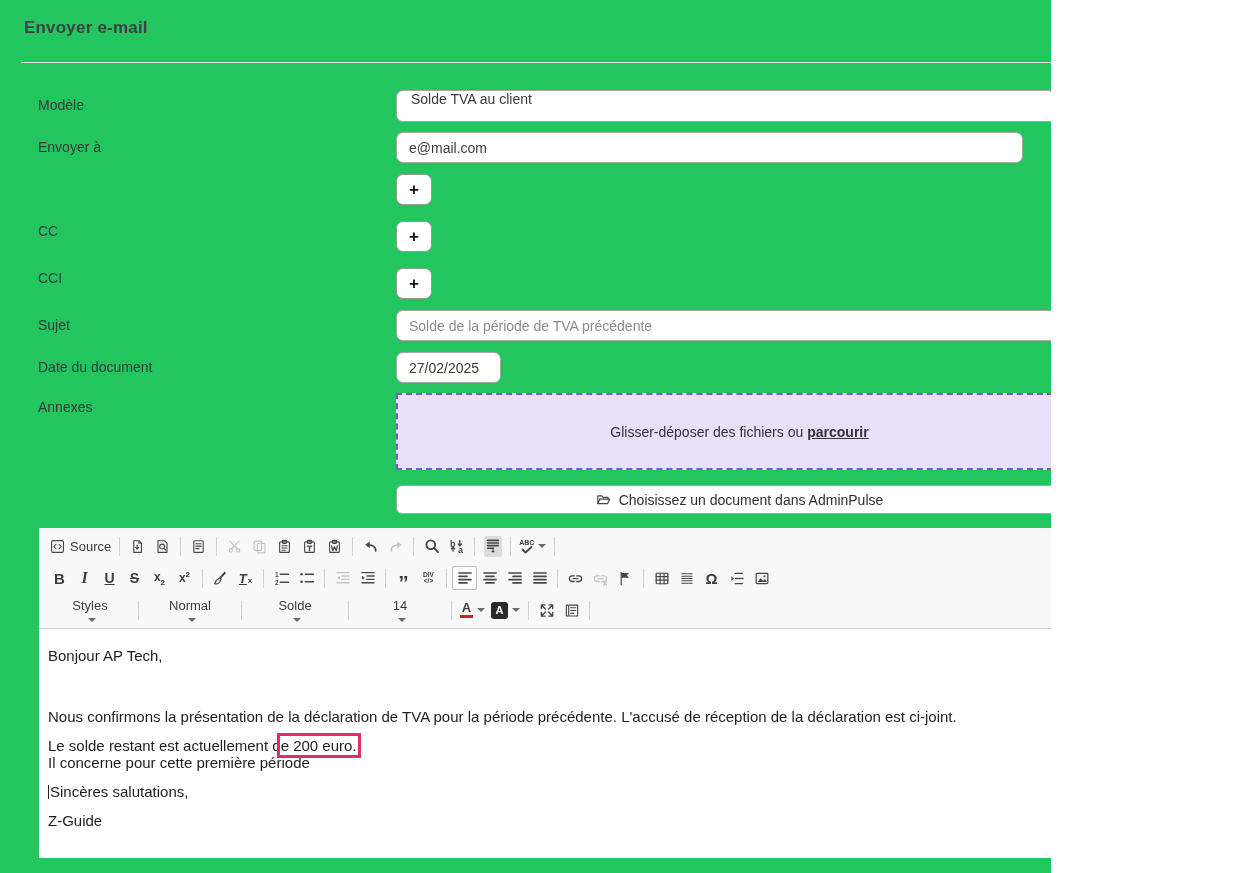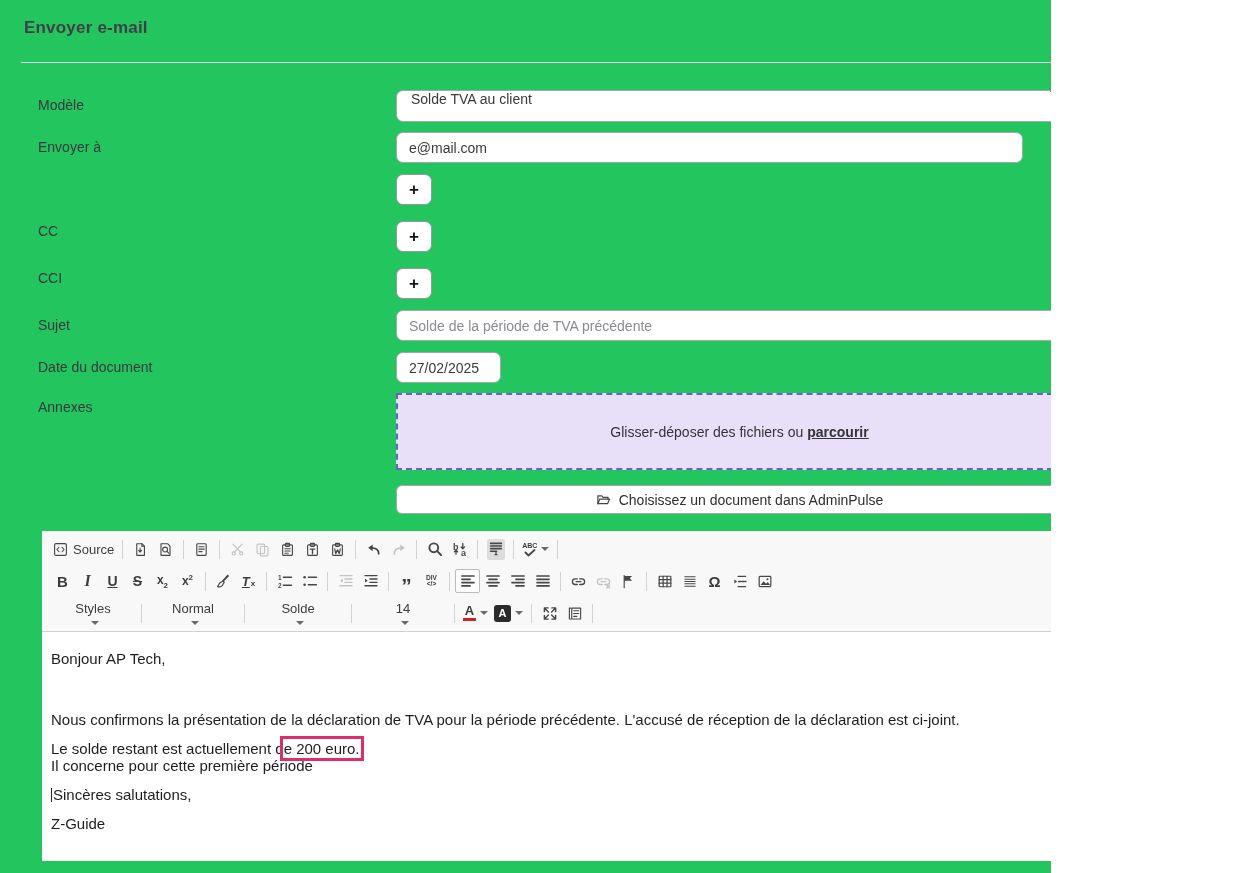--- a/index.html
+++ b/index.html
@@ -23,21 +23,21 @@
   .modeles-btn { position:absolute; left:1113px; top:92px; width:100px; height:27px; gap:7px; font-weight:500; }
 
   .plus-btn { position:absolute; left:396px; width:36px; height:31px; border:1px solid #97979e; border-radius:7px; background:#fff; font-size:17px; font-weight:700; color:#151515; display:flex; align-items:center; justify-content:center; cursor:pointer; }
 
   .dropzone { position:absolute; left:396px; top:393px; width:687px; height:77px; background:#e7e0f8; border:2px dashed #6c5fc7; display:flex; align-items:center; justify-content:center; font-size:14px; color:#333338; cursor:pointer; }
   .dropzone b { font-weight:700; text-decoration:underline; margin-left:4px; }
 
   .adminpulse-btn { position:absolute; left:396px; top:485px; width:687px; height:29px; gap:8px; }
 
   
-  .editor { position:absolute; left:38px; top:527px; width:1200px; height:331px; border:4px solid #22c55e; background:#fff; }
+  .editor { position:absolute; left:38px; top:527px; width:1200px; height:331px; border:1px solid #22c55e; background:#fff; }
   .toolbar { background:#f8f8f8; border-bottom:1px solid #d1d1d1; padding:2px 4px; }
   .tb-row { display:flex; align-items:center; height:32px; padding:0 4px; }
   .tb-btn { min-width:25px; height:24px; padding:0 3px; display:inline-flex; align-items:center; justify-content:center; border-radius:2px; color:#3c3c3c; cursor:pointer; background:transparent; border:none; font-family:"Liberation Sans",sans-serif; }
   .tb-btn.active { border:1px solid #bcbcbc; background:#fdfdfd; }
   .tb-sep { width:1px; height:19px; background:#d2d2d2; margin:0 5px; flex:none; }
   .ic { stroke:#474747; fill:none; stroke-width:1.2; stroke-linecap:round; stroke-linejoin:round; }
   .ic .f { fill:#474747; stroke:none; }
   .dis { cursor:default; }
   .dis .ic { stroke:#c4c4c6; }
   .dis .f { fill:#c4c4c6; }

